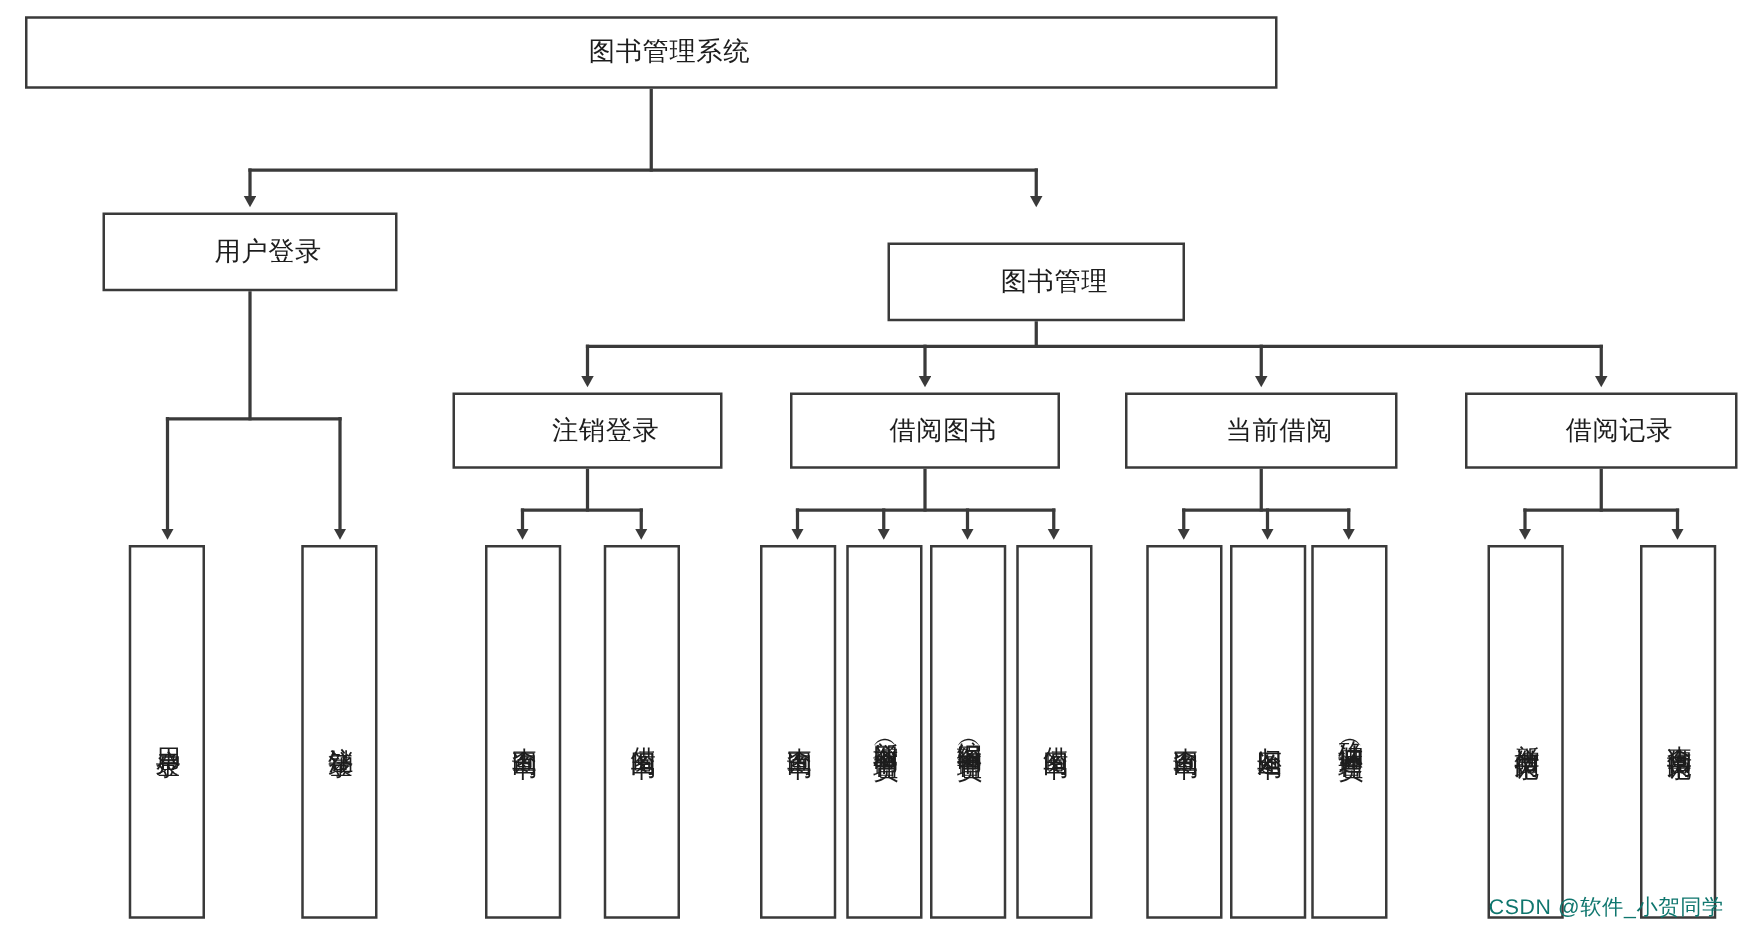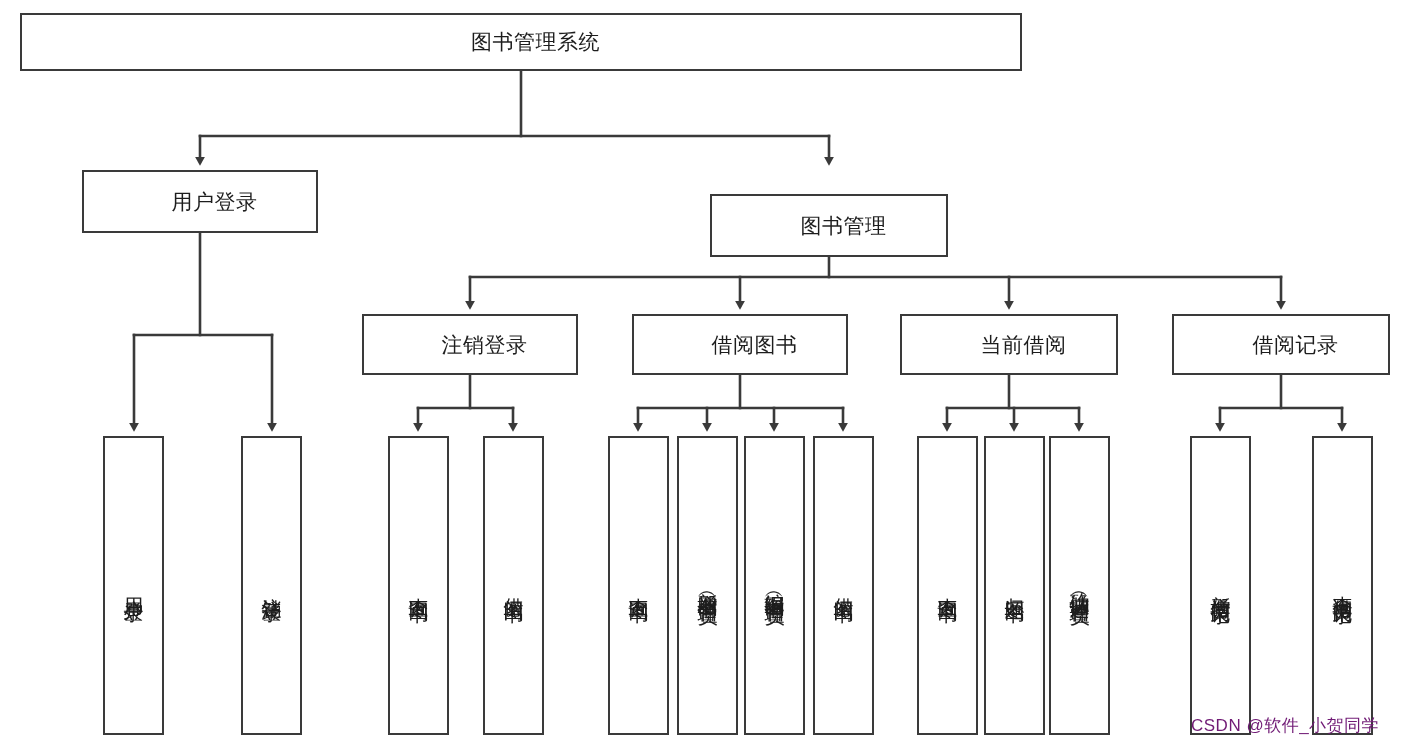--- a/index.html
+++ b/index.html
@@ -54,21 +54,21 @@
     padding: 4px 0;
   }
   .node-v > span {
     display: block;
     writing-mode: vertical-rl;
     text-orientation: upright;
   }
   .watermark {
     position: absolute;
     font-size: 17px;
-    color: #701a75;
+    color: #0f766e;
     white-space: nowrap;
     letter-spacing: 0.5px;
     font-family: "Liberation Sans", "DejaVu Sans", sans-serif;
   }
 </style>
 </head>
 <body>
 
 <div id="canvas">
 

